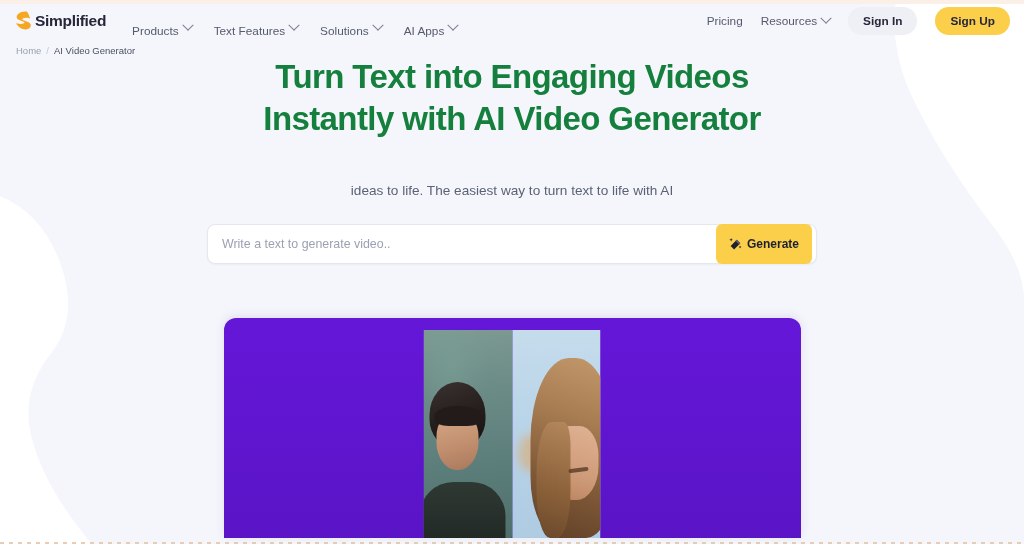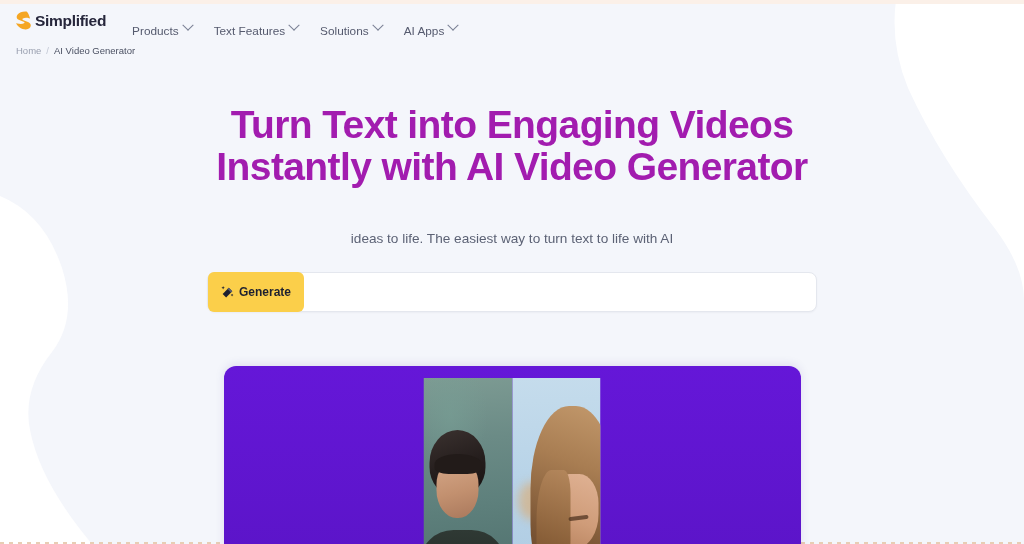--- a/index.html
+++ b/index.html
@@ -150,25 +150,24 @@
   .crumb-cur  { color: #4a5062; }
 
   
   main {
     position: relative;
     z-index: 5;
     text-align: center;
   }
 
   h1.hero-title {
-    margin-top: 48px;
-    font-size: 39px;
+    font-size: 33px;
     line-height: 42px;
     font-weight: bold;
-    color: #a21caf;
+    color: #15803d;
     letter-spacing: -0.6px;
   }
 
   p.hero-sub {
     margin-top: 16px;
     font-size: 13.6px;
     line-height: 23px;
     color: #5c6275;
   }
 
@@ -372,20 +371,31 @@
     <div class="nav-item">
       <span>Solutions</span>
       <span class="chev"></span>
     </div>
     <div class="nav-item">
       <span>AI Apps</span>
       <span class="chev"></span>
     </div>
   </nav>
 
+  <div class="header-right">
+    <div class="link-item">
+      <span>Pricing</span>
+    </div>
+    <div class="link-item">
+      <span>Resources</span>
+      <span class="chev"></span>
+    </div>
+    <button class="btn-signin">Sign In</button>
+    <button class="btn-signup">Sign Up</button>
+  </div>
 
 </header>
 
 <div class="breadcrumb">
   <span class="crumb-home">Home</span>
   <span class="crumb-sep">/</span>
   <span class="crumb-cur">AI Video Generator</span>
 </div>
 
 <main>
@@ -394,20 +404,21 @@
     <span>Turn Text into Engaging Videos</span><br>
     <span>Instantly with AI Video Generator</span>
   </h1>
 
   <p class="hero-sub">
     <br>
     <span>ideas to life. The easiest way to turn text to life with AI</span>
   </p>
 
   <div class="gen-wrap">
+    <input class="gen-input" type="text" placeholder="Write a text to generate video.." style="">
     <button class="btn-generate">
       <svg width="13" height="13" viewBox="0 0 16 16">
         <path d="M9.6 2.1 l4.3 4.3 -7.6 7.6 -4.3 -4.3 Z" fill="#1d2030"></path>
         <path d="M9.6 2.1 l4.3 4.3 -1.6 1.6 -4.3 -4.3 Z" fill="#5b5f72"></path>
         <path d="M2.6 0 l0.6 1.5 1.5 0.6 -1.5 0.6 -0.6 1.5 -0.6 -1.5 -1.5 -0.6 1.5 -0.6 Z" fill="#1d2030"></path>
         <path d="M13.6 9.4 l0.5 1.2 1.2 0.5 -1.2 0.5 -0.5 1.2 -0.5 -1.2 -1.2 -0.5 1.2 -0.5 Z" fill="#1d2030"></path>
       </svg>
       <span>Generate</span>
     </button>
   </div>

